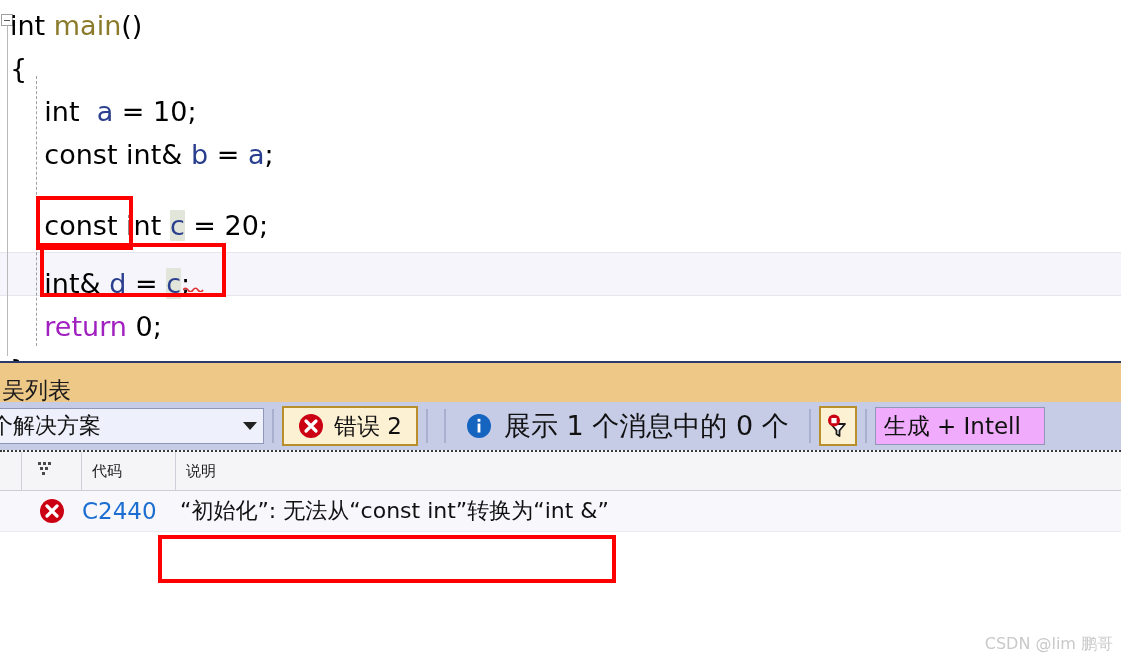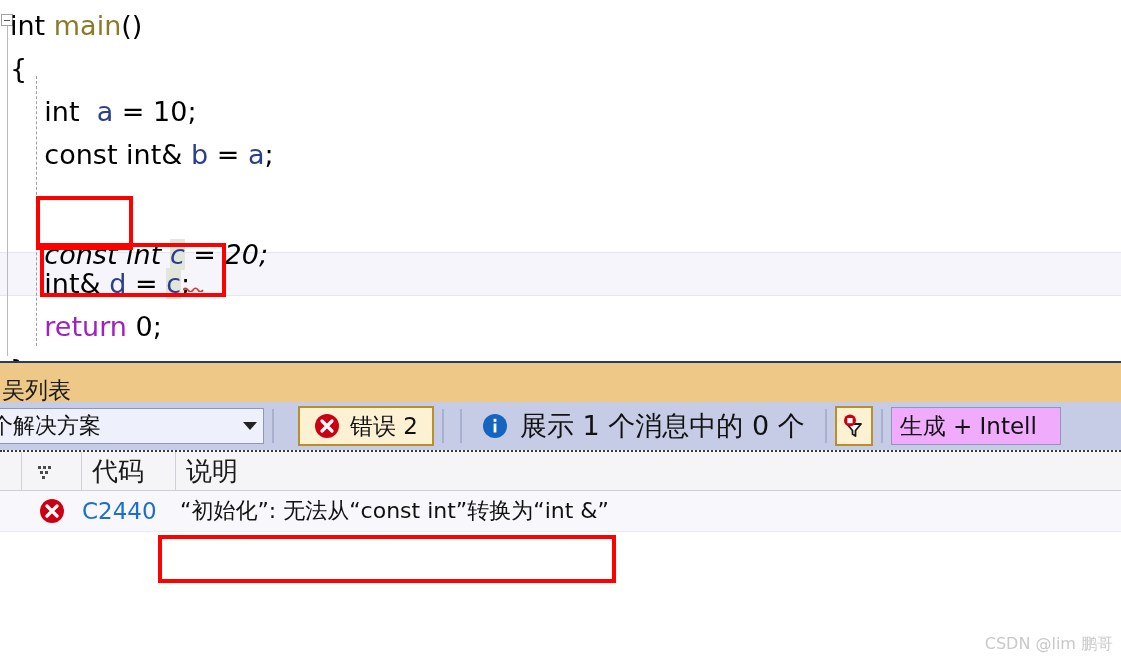--- a/index.html
+++ b/index.html
@@ -175,21 +175,20 @@
     box-sizing: border-box;
     display: flex;
     align-items: center;
     gap: 10px;
     padding: 0 14px;
     font-size: 23px;
     color: #111;
     white-space: nowrap;
     font-family: "DejaVu Sans", sans-serif;
     flex: 0 0 auto;
-    margin-left: 16px;
   }
   .tb-plain {
     height: 40px;
     display: flex;
     align-items: center;
     gap: 12px;
     padding: 0 12px;
     font-size: 27px;
     color: #111;
     white-space: nowrap;
@@ -231,21 +230,21 @@
     display: flex;
     height: 38px;
     background: #f5f5f7;
     border-top: 2px dotted #3a3a3a;
     border-bottom: 1px solid #cfcfd8;
     align-items: center;
   }
   .th {
     height: 38px;
     line-height: 38px;
-    font-size: 26px;
+    font-size: 15px;
     color: #1a1a1a;
     border-right: 1px solid #cfcfd8;
     padding-left: 10px;
     box-sizing: border-box;
     font-family: "DejaVu Sans", sans-serif;
   }
   .th-grip { width: 22px; padding-left: 0; }
   .th-icon { width: 60px; padding-left: 0; position: relative; }
   .th-code { width: 94px; }
   .th-desc { flex: 1; border-right: none; }
@@ -307,21 +306,21 @@
   <div id="outline-box"></div>
   <div id="outline-vline"></div>
   <div id="indent-guide"></div>
 
   <div id="code-lines">
       <div class="code-line" style="top: 4px;"><span class="txt"><span class="kw">int</span><span class="pun"> </span><span class="fn">main</span><span class="pun">()</span></span></div>
       <div class="code-line" style="top: 47px;"><span class="txt"><span class="pun">{</span></span></div>
       <div class="code-line" style="top: 90px;"><span class="txt"><span class="pun">    </span><span class="kw">int</span><span class="pun">  </span><span class="var">a</span><span class="pun"> = </span><span class="num">10</span><span class="pun">;</span></span></div>
       <div class="code-line" style="top: 133px;"><span class="txt"><span class="pun">    </span><span class="kw">const</span><span class="pun"> </span><span class="kw">int</span><span class="pun">&amp;</span><span class="pun"> </span><span class="var">b</span><span class="pun"> = </span><span class="var">a</span><span class="pun">;</span></span></div>
       <div class="code-line" style="top: 176px;"><span class="txt"></span></div>
-      <div class="code-line" style="top: 233px; font-style: italic;"><span class="txt"><span class="pun">    </span><span class="kw">const</span><span class="pun"> </span><span class="kw">int</span><span class="pun"> </span><span class="var hl-ref">c</span><span class="pun"> = </span><span class="num">20</span><span class="pun">;</span></span></div>
+      <div class="code-line" style="top: 204px;"><span class="txt"><span class="pun">    </span><span class="kw">const</span><span class="pun"> </span><span class="kw">int</span><span class="pun"> </span><span class="var hl-ref">c</span><span class="pun"> = </span><span class="num">20</span><span class="pun">;</span></span></div>
       <div class="code-line" style="top: 262px;"><span class="txt"><span class="pun">    </span><span class="kw">int</span><span class="pun">&amp;</span><span class="pun"> </span><span class="var">d</span><span class="pun"> = </span><span class="var hl-ref">c</span><span class="pun">;</span></span></div>
       <div class="code-line" style="top: 305px;"><span class="txt"><span class="pun">    </span><span class="ctrl">return</span><span class="pun"> </span><span class="num">0</span><span class="pun">;</span></span></div>
       <div class="code-line" style="top: 348px;"><span class="txt"><span class="pun">}</span></span></div>
     </div>
 
   <svg id="squiggle" viewBox="0 0 22 6" preserveAspectRatio="none">
     <path d="M0 4 q2.5 -3.5 5 0 t5 0 t5 0 t5 0" fill="none" stroke="#e03030" stroke-width="1.6"></path>
   </svg>
 
   <div class="code-annot" id="annot-const"></div>

